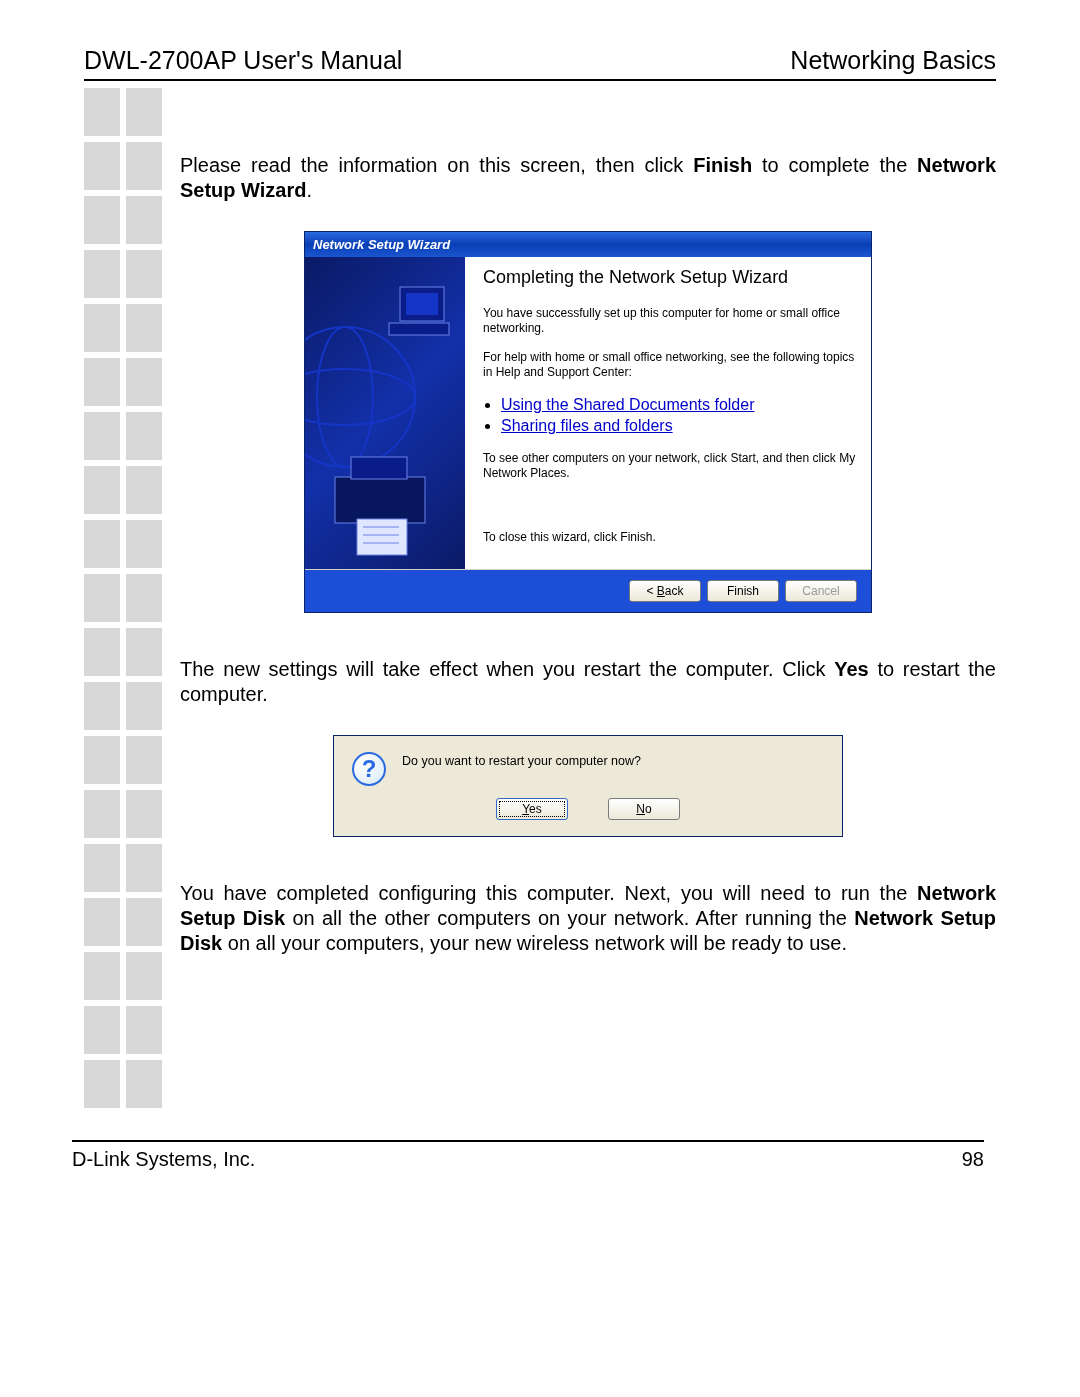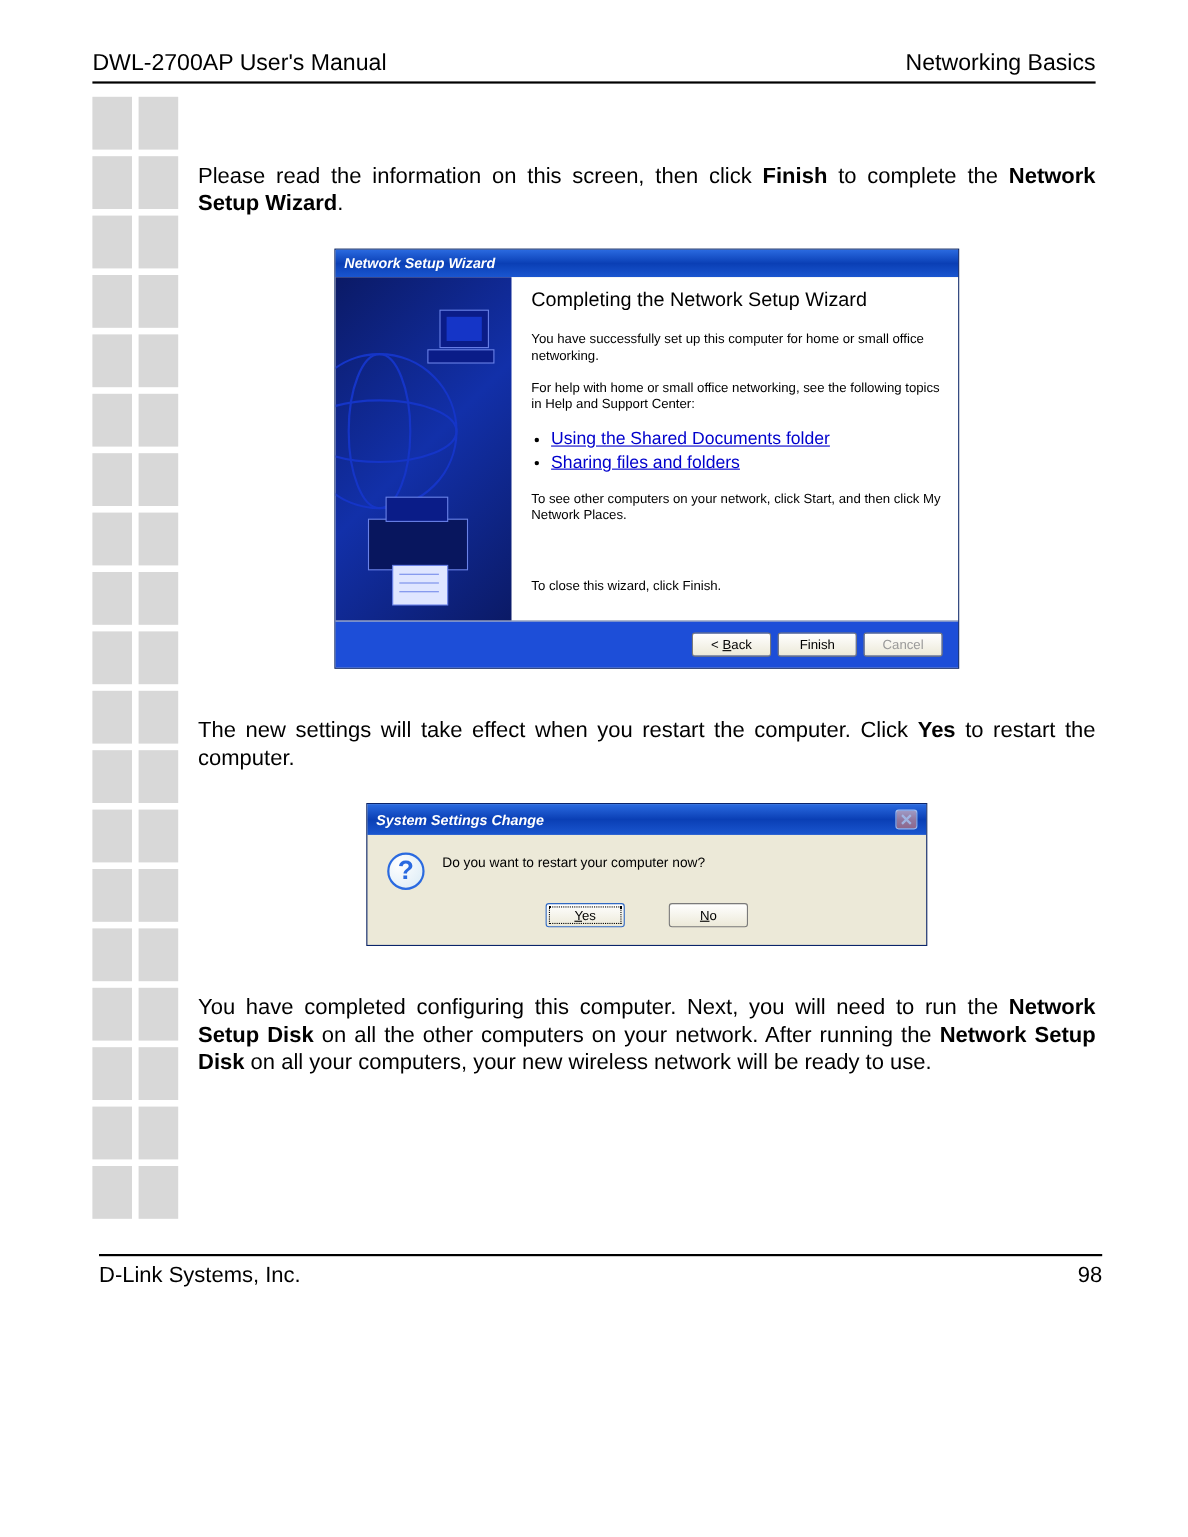--- a/index.html
+++ b/index.html
@@ -15,21 +15,21 @@
     position: absolute;
     left: 84px;
     top: 46px;
     width: 912px;
   }
   .header-line {
     border-bottom: 2px solid #000;
     display: flex;
     justify-content: space-between;
     padding-bottom: 4px;
-    font-size: 21px;
+    font-size: 25px;
   }
   .deco-col {
     position: absolute;
     left: 84px;
     top: 88px;
     width: 80px;
   }
   .deco-row { display: flex; gap: 6px; margin-bottom: 6px; }
   .deco-sq { width: 36px; height: 48px; background: #d8d8d8; }
   .content {
@@ -143,21 +143,21 @@
   .msg-text { font-size: 12.5px; line-height: 1.5; }
   .msg-text p { margin-bottom: 14px; }
   .msg-btnbar {
     display: flex; justify-content: center; gap: 40px;
     padding: 6px 0 16px 0;
   }
   .xp-btn.default { border: 1px solid #316ac5; outline: 1px dotted #000; outline-offset: -4px; }
   
   .footer {
     position: absolute;
-    left: 90px;
+    left: 72px;
     top: 1140px;
     width: 912px;
     border-top: 2px solid #000;
     padding-top: 6px;
     display: flex;
     justify-content: space-between;
     font-size: 20px;
   }
 </style>
 </head>
@@ -213,28 +213,20 @@
         <button class="xp-btn">Finish</button>
         <button class="xp-btn disabled">Cancel</button>
       </div>
     </div>
 
     <p class="para">
       <span>The new settings will take effect when you restart the computer. Click </span><span class="bold">Yes</span><span> to restart the computer.</span>
     </p>
 
     <div class="msgbox">
-      <div class="msg-titlebar">
-        <span>System Settings Change</span>
-        <span class="msg-close">
-          <svg width="10" height="10" viewBox="0 0 10 10">
-              <path d="M1 1 L9 9 M9 1 L1 9" stroke="#fff" stroke-width="2"></path>
-            </svg>
-        </span>
-      </div>
       <div class="msg-body">
         <div class="msg-icon">?</div>
         <div class="msg-text">
           <p>Do you want to restart your computer now?</p>
         </div>
       </div>
       <div class="msg-btnbar">
         <button class="xp-btn default"><span class="underline-letter">Y</span><span>es</span></button>
         <button class="xp-btn"><span class="underline-letter">N</span><span>o</span></button>
       </div>

